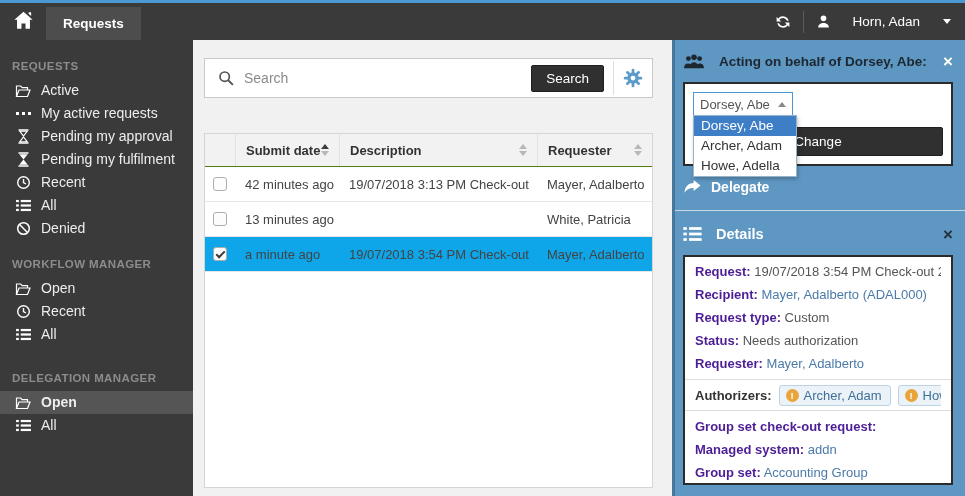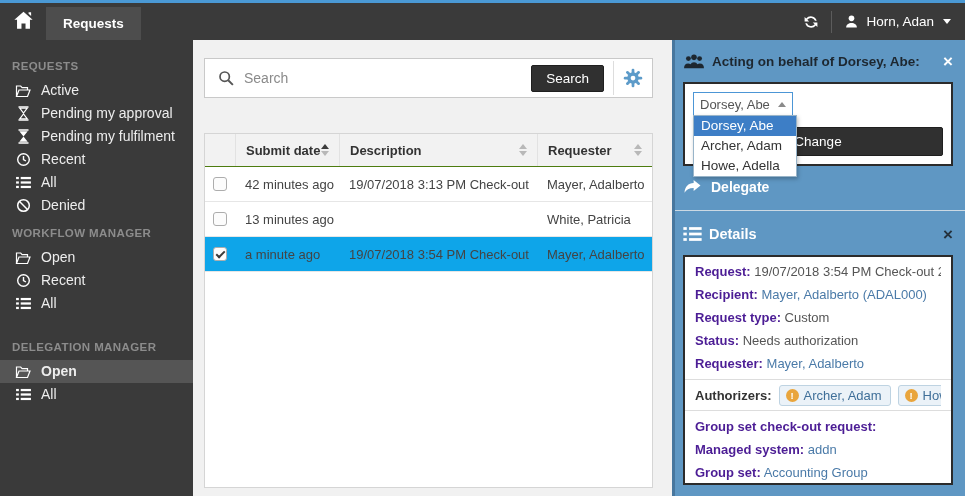--- a/index.html
+++ b/index.html
@@ -17,21 +17,21 @@
     background:#3a3a3a; border-top:3px solid #4a99d5;
     display:flex; align-items:stretch;
   }
   .home-btn{ width:46px; display:flex; align-items:center; justify-content:center; cursor:pointer; }
   .top-tab{
     margin-top:4px; padding:0 17px; background:#4d4d4d; color:#fff;
     font-weight:bold; font-size:13.5px; display:flex; align-items:center; cursor:pointer;
   }
   .top-right{ margin-left:auto; display:flex; align-items:center; gap:12px; padding-right:14px; }
   .top-divider{ width:1px; height:22px; background:#5c5c5c; }
-  .user-chip{ display:flex; align-items:center; gap:7px; color:#fff; cursor:pointer; }
+  .user-chip{ display:flex; align-items:center; gap:21px; color:#fff; cursor:pointer; }
   .caret-down{ width:0; height:0; border-left:4px solid transparent; border-right:4px solid transparent; border-top:5px solid #fff; margin-left:2px; }
 
   
   .sidebar{
     position:absolute; left:0; top:40px; width:193px; height:456px;
     background:#3a3a3a; color:#ededed; overflow:hidden;
   }
   .side-title{
     margin:20px 12px 7px 12px; color:#8c8c8c; font-size:11.5px;
     font-weight:bold; letter-spacing:.4px;
@@ -90,21 +90,21 @@
   .sort .up{ border-bottom:5px solid #b8b8b8; }
   .sort .dn{ border-top:5px solid #b8b8b8; }
   .sorted .up{ border-bottom-color:#3d3d3d; }
 
   
   .rpanel{
     position:absolute; left:672px; top:40px; width:293px; height:456px;
     background:#5f97c3; border-left:3px solid #48779e;
     padding:6px 12px 8px 8px;
   }
-  .phead{ display:flex; align-items:center; gap:7px; height:30px; margin-bottom:6px; }
+  .phead{ display:flex; align-items:center; gap:14px; height:30px; margin-bottom:6px; }
   .phead-title-dark{ color:#1d2730; font-weight:bold; font-size:13.5px; white-space:nowrap; }
   .phead-title-light{ color:#fff; font-weight:bold; font-size:14.5px; }
   .pclose{ margin-left:auto; font-weight:bold; font-size:17px; line-height:1; cursor:pointer; }
   .pclose.light{ color:#fff; }
   .pclose.dark{ color:#25313c; }
 
   .form-box{
     position:relative; background:#fff; border:2px solid #2b2b2b;
     height:84px; padding:8px;
   }
@@ -192,20 +192,26 @@
 
   <div class="side-item">
     <span class="sicon">
       <svg width="16" height="14" viewBox="0 0 16 14">
           <path d="M1.5 12.5V2h4.2l1.4 1.6h5.4v2M1.5 12.5 4 6h11l-2.5 6.5z" fill="none" stroke="#fff" stroke-width="1.2"></path>
         </svg>
     </span>
     <span>Active</span>
   </div>
 
+  <div class="side-item">
+    <span class="sicon">
+        <span class="dotted-bar"></span>
+      </span>
+    <span>My active requests</span>
+  </div>
 
   <div class="side-item">
     <span class="sicon">
       <svg width="13" height="15" viewBox="0 0 13 15">
           <path d="M1.5 1h10M1.5 14h10" stroke="#fff" stroke-width="1.6"></path>
           <path d="M2.8 2.2h7.4L6.5 7.2zM2.8 12.8h7.4L6.5 7.8z" fill="none" stroke="#fff" stroke-width="1.1"></path>
         </svg>
     </span>
     <span>Pending my approval</span>
   </div>
@@ -249,21 +255,21 @@
   <div class="side-item">
     <span class="sicon">
       <svg width="15" height="15" viewBox="0 0 16 16">
           <circle cx="8" cy="8" r="6.2" fill="none" stroke="#fff" stroke-width="1.6"></circle>
           <path d="M3.8 3.8l8.4 8.4" stroke="#fff" stroke-width="1.6"></path>
         </svg>
     </span>
     <span>Denied</span>
   </div>
 
-  <div class="side-title" style="margin-top:10px">WORKFLOW MANAGER</div>
+  <div class="side-title" style="margin-top:18px">WORKFLOW MANAGER</div>
 
   <div class="side-item">
     <span class="sicon">
       <svg width="16" height="14" viewBox="0 0 16 14">
           <path d="M1.5 12.5V2h4.2l1.4 1.6h5.4v2M1.5 12.5 4 6h11l-2.5 6.5z" fill="none" stroke="#fff" stroke-width="1.2"></path>
         </svg>
     </span>
     <span>Open</span>
   </div>
 

